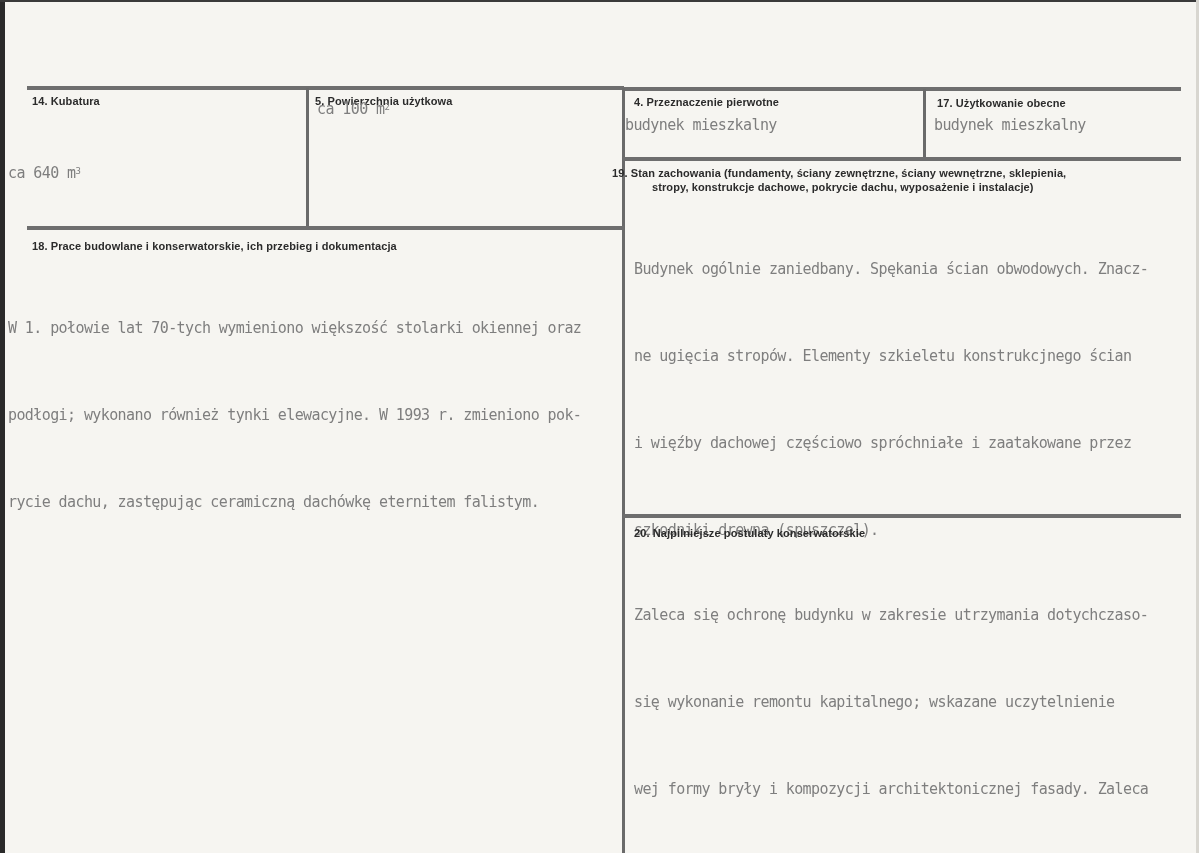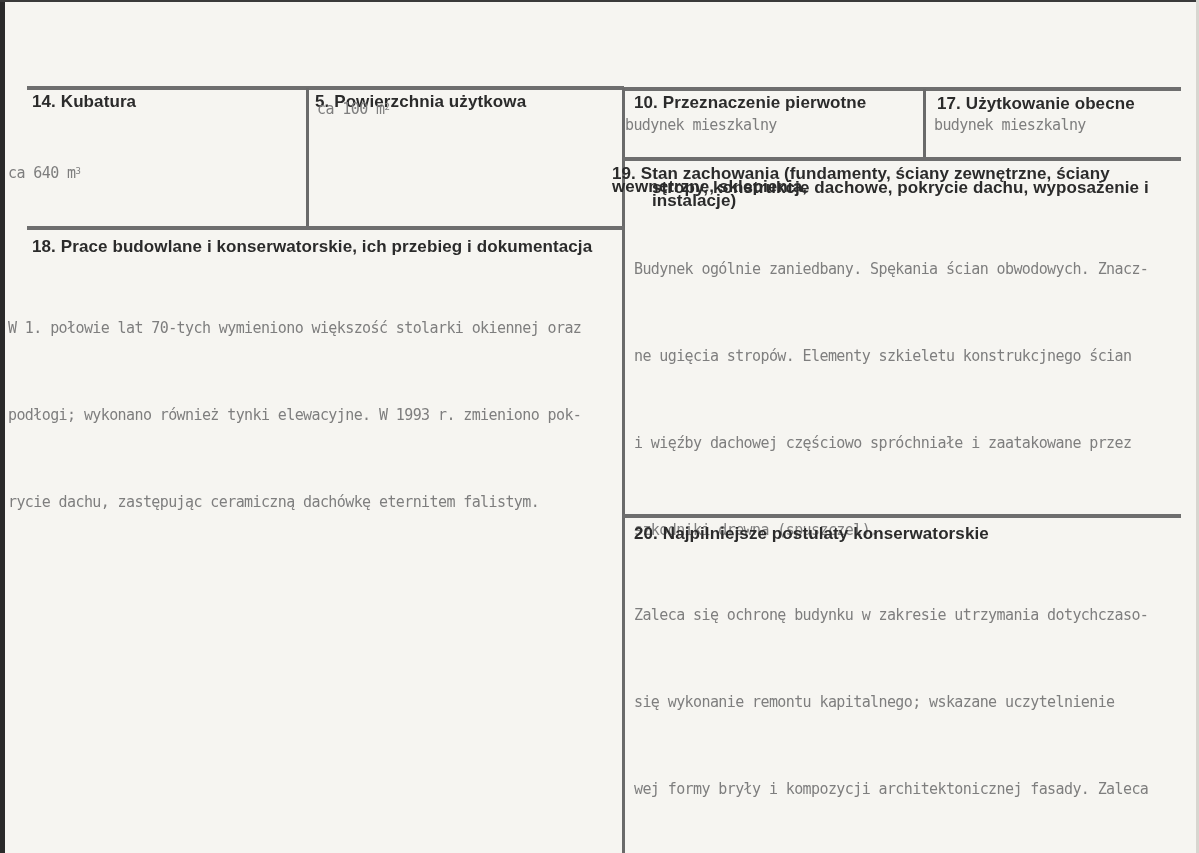--- a/index.html
+++ b/index.html
@@ -7,21 +7,21 @@
     width:1199px; height:853px; position:relative; overflow:hidden;
     background:#f6f5f1;
     font-family:"Liberation Sans", sans-serif;
   }
   .edge-left { position:absolute; left:0; top:0; width:5px; height:853px; background:#2a2a2a; }
   .edge-top { position:absolute; left:0; top:0; width:1199px; height:2px; background:#3a3a3a; }
   .edge-right { position:absolute; right:0; top:0; width:3px; height:853px; background:#d8d6d0; }
   .hline { position:absolute; height:4px; background:#6e6e6e; }
   .vline { position:absolute; width:3px; background:#6a6a6a; }
   .label {
-    position:absolute; font-size:17px; font-weight:bold; color:#2b2b2b;
+    position:absolute; font-size:11px; font-weight:bold; color:#2b2b2b;
     letter-spacing:0.1px; line-height:13px;
   }
   .value {
     position:absolute; font-family:"DejaVu Sans Mono", "Liberation Mono", monospace;
     font-size:15px; color:#7e7e7e; line-height:29px; white-space:pre;
     letter-spacing:-0.6px;
   }
   .value sup { font-size:9px; vertical-align:top; position:relative; top:-2px; }
 </style>
 </head>
@@ -44,21 +44,21 @@
   <div class="label" style="left:32px; top:95px;">14. Kubatura</div>
   <div class="value" style="left:8px; top:111px;margin-top:48px;"><span>ca 640 m</span><sup>3</sup></div>
 </section>
 
 <section>
   <div class="label" style="left:315px; top:95px;">5. Powierzchnia użytkowa</div>
   <div class="value" style="left:317px; top:95px;"><span>ca 100 m</span><sup>2</sup></div>
 </section>
 
 <section>
-  <div class="label" style="left:634px; top:96px;">10. Przeznaczenie pierwotne</div>
+  <div class="label" style="left:634px; top:96px;">4. Przeznaczenie pierwotne</div>
   <div class="value" style="left:625px; top:111px;">budynek mieszkalny</div>
 </section>
 
 <section>
   <div class="label" style="left:937px; top:97px;">17. Użytkowanie obecne</div>
   <div class="value" style="left:934px; top:111px;">budynek mieszkalny</div>
 </section>
 
 <section>
   <div class="label" style="left:32px; top:240px;">18. Prace budowlane i konserwatorskie, ich przebieg i dokumentacja</div>

